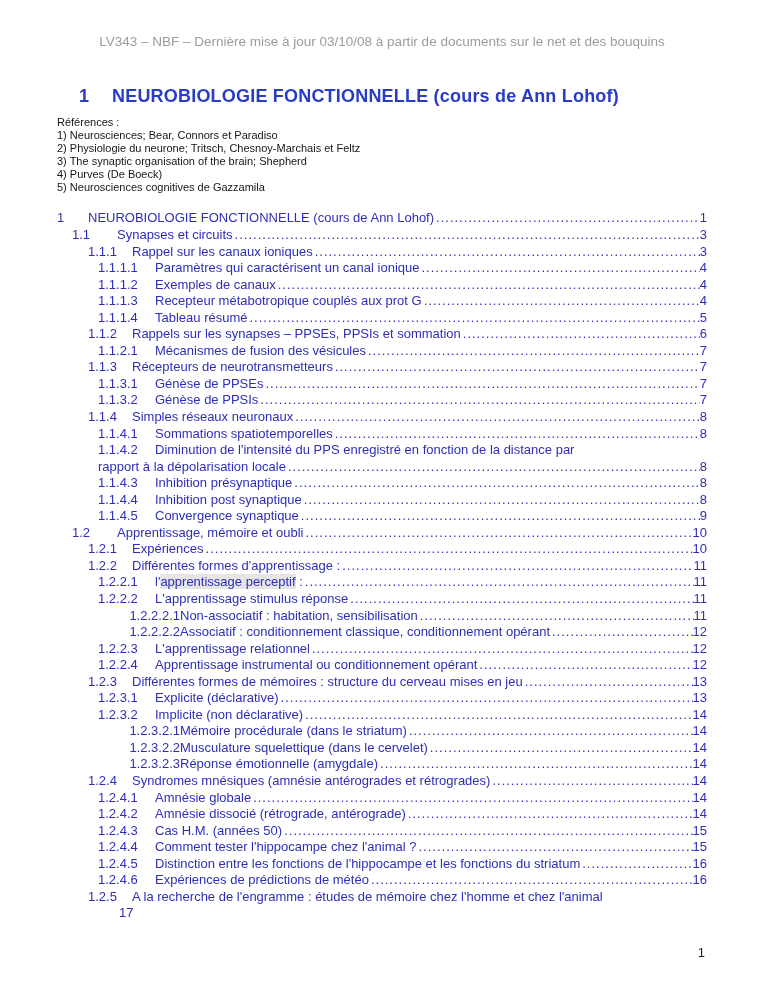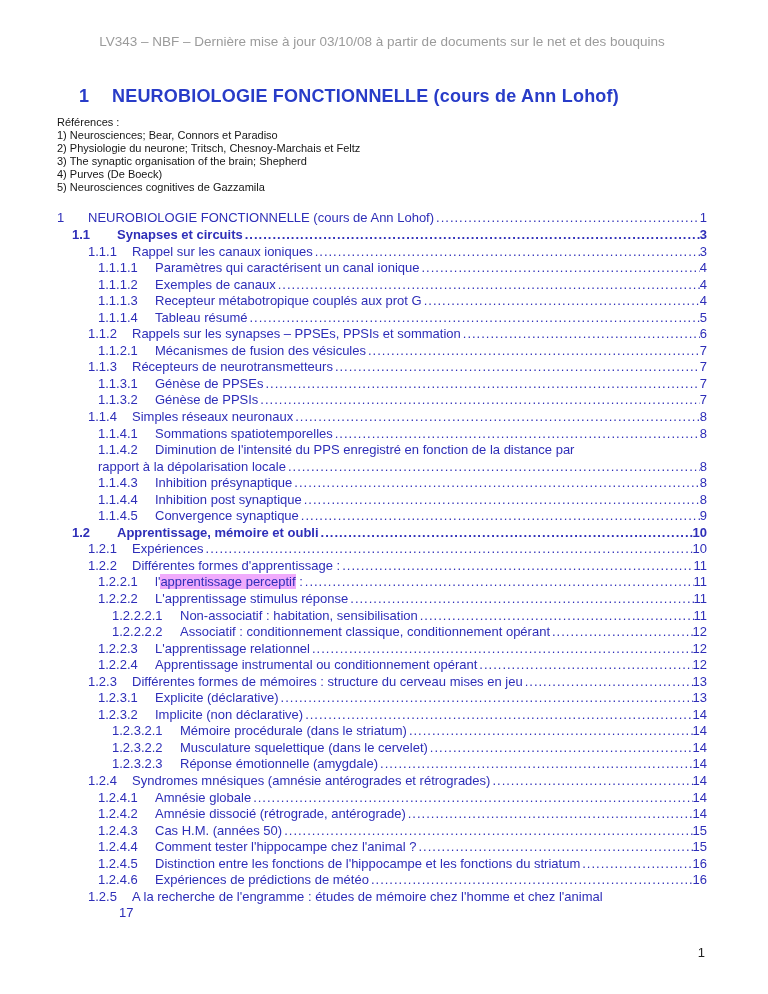--- a/index.html
+++ b/index.html
@@ -39,34 +39,34 @@
   .toc {
     margin-top: 17px;
     font-size: 13px;
     line-height: 16.55px;
     color: #2e2eb8;
   }
   .toc-line { display: flex; align-items: baseline; }
   .toc-main { white-space: nowrap; }
   .toc-num { display: inline-block; }
   .lvl1 { padding-left: 0; }    .lvl1 .toc-num { width: 31px; }
-  .lvl2 { padding-left: 15px; font-weight: bold; } .lvl2 .toc-num { width: 45px; }
+  .lvl2 { padding-left: 15px; } .lvl2 .toc-num { width: 45px; }
   .lvl3 { padding-left: 31px; } .lvl3 .toc-num { width: 44px; }
   .lvl4 { padding-left: 41px; } .lvl4 .toc-num { width: 57px; }
-  .lvl5 { padding-left: 55px; } .lvl5 .toc-num { width: 68px; }
+  .lvl5 { padding-left: 55px; } .lvl5 .toc-num { width: 68px; text-align: right; }
   .toc-dots {
     flex: 1 1 auto;
     overflow: hidden;
     white-space: nowrap;
     letter-spacing: 1px;
     margin-left: 2px;
     min-width: 6px;
   }
   .toc-page { white-space: nowrap; }
-  .hl { background: #f0abfc; }
+  .hl { background: #e5e5e5; }
   .cont-page .toc-page-inline { margin-left: 31px; }
   .footer-page {
     position: absolute;
     right: 63px;
     bottom: 34px;
     font-size: 13px;
     color: #222222;
   }
 </style>
 </head>

